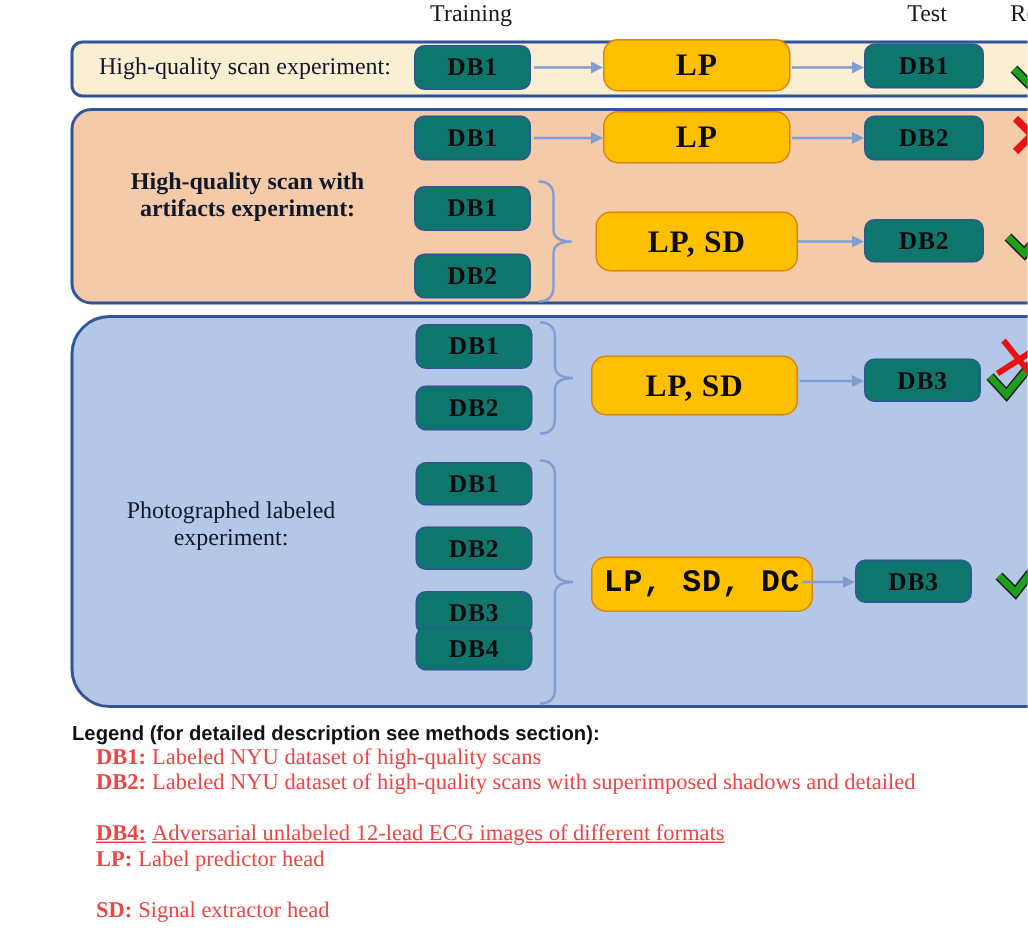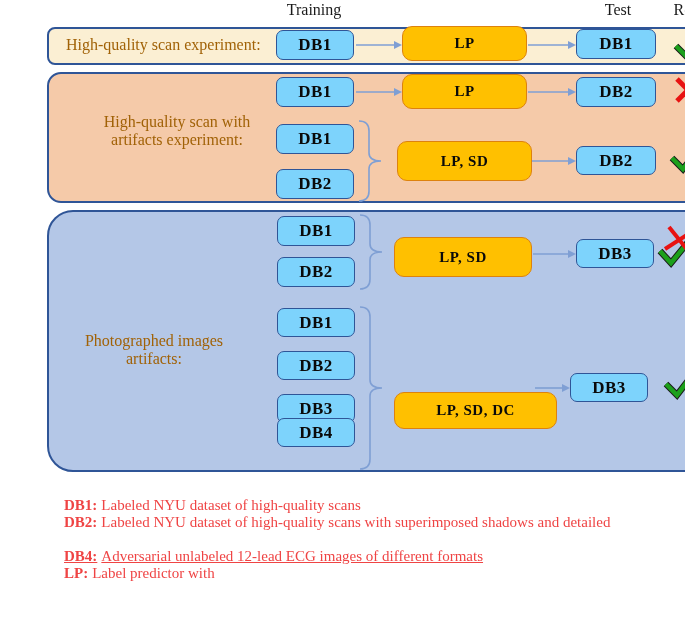--- a/index.html
+++ b/index.html
@@ -13,33 +13,33 @@
     position:absolute;top:1px;font-size:16px;color:#1a1a1a;text-align:center;
   }
   .panel{
     position:absolute;left:3px;width:676px;box-sizing:border-box;
     border:2px solid #2F5597;
   }
   .p1{top:27px;height:38px;border-radius:8px;background:#FBEFD3;}
   .p2{top:72px;height:131px;border-radius:14px;background:#F5CAA9;}
   .p3{top:210px;height:262px;border-radius:26px;background:#B4C7E7;}
   .explabel{
-    position:absolute;font-size:16px;line-height:18px;color:#a16207;text-align:center;
+    position:absolute;font-size:16px;line-height:18px;color:#0f172a;text-align:center;
   }
   .dbox{
     position:absolute;width:78px;height:30px;box-sizing:border-box;
-    background:#7dd3fc;border:1.5px solid #2F5597;border-radius:7px;
+    background:#0f766e;border:1.5px solid #2F5597;border-radius:7px;
     display:flex;align-items:center;justify-content:center;
     font-weight:bold;font-size:17px;color:#0a0a0a;letter-spacing:.5px;
   }
   .mbox{
     position:absolute;box-sizing:border-box;
     background:#FFC000;border:1.5px solid #DD820E;border-radius:10px;
     display:flex;align-items:center;justify-content:center;
-    font-weight:bold;font-size:15px;color:#0a0a0a;letter-spacing:.5px;
+    font-weight:bold;font-size:21px;color:#0a0a0a;letter-spacing:.5px;
   }
   .h29{height:29px;}
   .legend-head{
     position:absolute;left:4px;top:481px;
     font-family:"Liberation Sans","DejaVu Sans",sans-serif;
     font-weight:bold;font-size:13.5px;color:#111;
   }
   .legend-item{
     position:absolute;left:20px;font-size:15px;color:#ef4444;white-space:nowrap;
   }
@@ -70,21 +70,21 @@
   <svg style="left:484px;top:39px;" width="48" height="12">
     <line x1="0" y1="6" x2="40" y2="6" stroke="#7F9FD4" stroke-width="1.6"></line>
     <polygon points="40,2 48,6 40,10" fill="#7F9FD4"></polygon>
   </svg>
   <div class="dbox" style="left:532px;top:29px;width:80px;">DB1</div>
   <svg style="left:627px;top:25px;" width="42" height="38">
     <path d="M5,21 L16,32 L39,3" fill="none" stroke="#1b1b1b" stroke-width="6.5"></path>
     <path d="M5,21 L16,32 L39,3" fill="none" stroke="#1CA01C" stroke-width="4.5"></path>
   </svg>
 
-  <div class="explabel" style="left:38px;top:113px;width:190px;">High-quality scan with artifacts experiment:</div>
+  <div class="explabel" style="left:26px;top:113px;width:190px;font-weight:bold;">High-quality scan with artifacts experiment:</div>
 
   <div class="dbox" style="left:232px;top:77px;">DB1</div>
   <svg style="left:312px;top:86px;" width="46" height="12">
     <line x1="0" y1="6" x2="38" y2="6" stroke="#7F9FD4" stroke-width="1.6"></line>
     <polygon points="38,2 46,6 38,10" fill="#7F9FD4"></polygon>
   </svg>
   <div class="mbox" style="left:358px;top:74px;width:125px;height:35px;">LP</div>
   <svg style="left:484px;top:86px;" width="48" height="12">
     <line x1="0" y1="6" x2="40" y2="6" stroke="#7F9FD4" stroke-width="1.6"></line>
     <polygon points="40,2 48,6 40,10" fill="#7F9FD4"></polygon>
@@ -104,21 +104,21 @@
   <svg style="left:488px;top:155px;" width="44" height="12">
     <line x1="0" y1="6" x2="36" y2="6" stroke="#7F9FD4" stroke-width="1.6"></line>
     <polygon points="36,2 44,6 36,10" fill="#7F9FD4"></polygon>
   </svg>
   <div class="dbox h29" style="left:532px;top:146px;width:80px;">DB2</div>
   <svg style="left:623px;top:137px;" width="42" height="38">
     <path d="M5,21 L16,32 L39,3" fill="none" stroke="#1b1b1b" stroke-width="6.5"></path>
     <path d="M5,21 L16,32 L39,3" fill="none" stroke="#1CA01C" stroke-width="4.5"></path>
   </svg>
 
-  <div class="explabel" style="left:30px;top:332px;width:160px;">Photographed images artifacts:</div>
+  <div class="explabel" style="left:30px;top:332px;width:160px;">Photographed labeled experiment:</div>
 
   <div class="dbox" style="left:233px;top:216px;">DB1</div>
   <div class="dbox" style="left:233px;top:257px;">DB2</div>
   <svg style="left:313px;top:214px;" width="28" height="76">
     <path d="M3,1 Q13,1 13,11 L13,30 Q13,38 25,38 Q13,38 13,46 L13,65 Q13,75 3,75" fill="none" stroke="#7F9FD4" stroke-width="1.6"></path>
   </svg>
   <div class="mbox" style="left:350px;top:237px;width:138px;height:40px;">LP, SD</div>
   <svg style="left:489px;top:248px;" width="43" height="12">
     <line x1="0" y1="6" x2="35" y2="6" stroke="#7F9FD4" stroke-width="1.6"></line>
     <polygon points="35,2 43,6 35,10" fill="#7F9FD4"></polygon>
@@ -131,38 +131,42 @@
     <line x1="41" y1="7" x2="13" y2="25" stroke="#E81212" stroke-width="4"></line>
   </svg>
 
   <div class="dbox h29" style="left:233px;top:308px;">DB1</div>
   <div class="dbox h29" style="left:233px;top:351px;">DB2</div>
   <div class="dbox h29" style="left:233px;top:394px;">DB3</div>
   <div class="dbox h29" style="left:233px;top:418px;">DB4</div>
   <svg style="left:313px;top:306px;" width="28" height="164">
     <path d="M3,1 Q13,1 13,11 L13,74 Q13,82 25,82 Q13,82 13,90 L13,153 Q13,163 3,163" fill="none" stroke="#7F9FD4" stroke-width="1.6"></path>
   </svg>
-  <div class="mbox" style="left:350px;top:392px;width:163px;height:37px;">LP, SD, DC</div>
+  <div class="mbox" style="left:350px;top:371px;width:148px;height:37px;font-family:Liberation Mono, monospace;">LP, SD, DC</div>
   <svg style="left:491px;top:382px;" width="35" height="12">
     <line x1="0" y1="6" x2="27" y2="6" stroke="#7F9FD4" stroke-width="1.6"></line>
     <polygon points="27,2 35,6 27,10" fill="#7F9FD4"></polygon>
   </svg>
   <div class="dbox h29" style="left:526px;top:373px;">DB3</div>
   <svg style="left:617px;top:361px;" width="42" height="40">
     <path d="M5,23 L16,34 L39,4" fill="none" stroke="#1b1b1b" stroke-width="6.5"></path>
     <path d="M5,23 L16,34 L39,4" fill="none" stroke="#1CA01C" stroke-width="4.5"></path>
   </svg>
 
+  <div class="legend-head">Legend (for detailed description see methods section):</div>
 
   <div class="legend-item" style="top:497px;">
     <b>DB1:</b><span>Labeled NYU dataset of high-quality scans</span>
   </div>
   <div class="legend-item" style="top:514px;">
     <b>DB2:</b><span>Labeled NYU dataset of high-quality scans with superimposed shadows and detailed</span>
   </div>
   <div class="legend-item" style="top:548px;text-decoration:underline;">
     <b>DB4:</b><span>Adversarial unlabeled 12-lead ECG images of different formats</span>
   </div>
   <div class="legend-item" style="top:565px;">
-    <b>LP:</b><span>Label predictor with</span>
+    <b>LP:</b><span>Label predictor head</span>
+  </div>
+  <div class="legend-item" style="top:599px;">
+    <b>SD:</b><span>Signal extractor head</span>
   </div>
 
 </div>
 
 </body></html>

